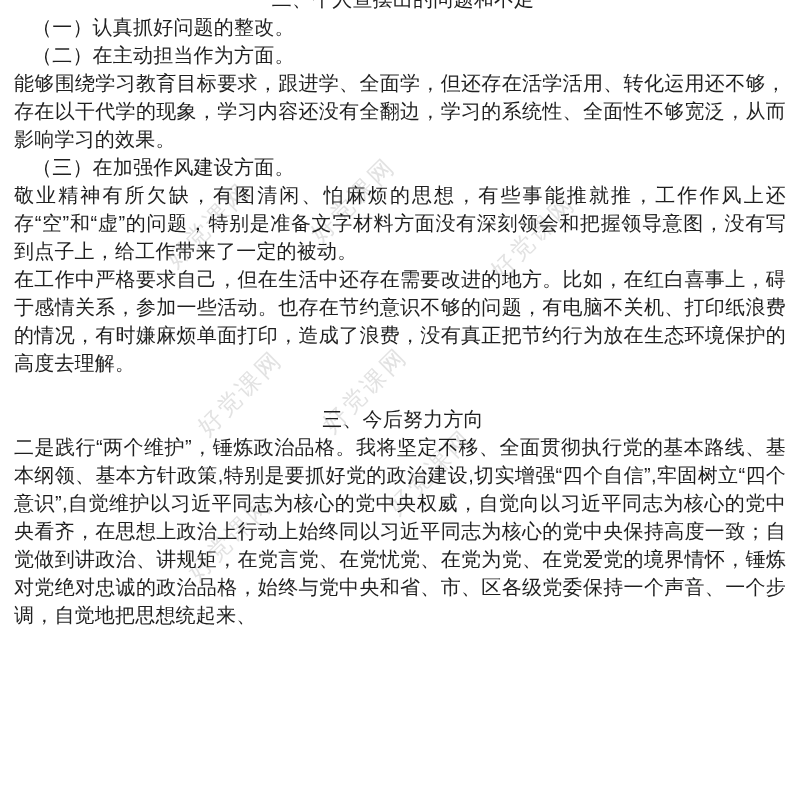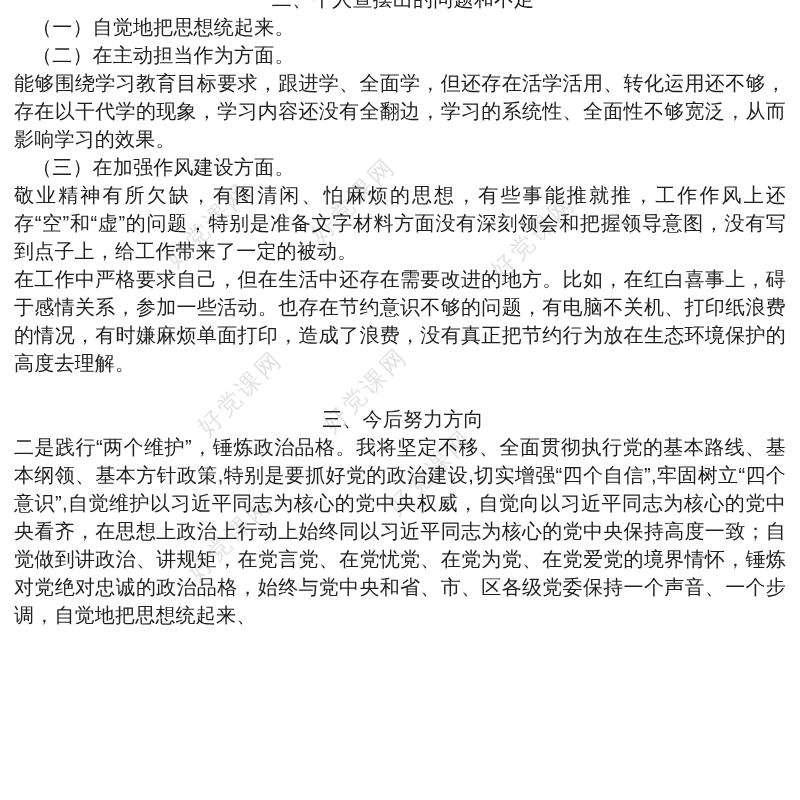--- a/index.html
+++ b/index.html
@@ -66,21 +66,21 @@
       <span class="watermark" style="left: 208px; top: 225px;">好党课网</span>
       <span class="watermark" style="left: 353px; top: 200px;">好党课网</span>
       <span class="watermark" style="left: 533px; top: 237px;">好党课网</span>
       <span class="watermark" style="left: 240px; top: 393px;">好党课网</span>
       <span class="watermark" style="left: 365px; top: 390px;">好党课网</span>
       <span class="watermark" style="left: 430px; top: 472px;">好党课网</span>
       <span class="watermark" style="left: 230px; top: 538px;">好党课网</span>
     </div>
   <div class="doc-content">
       <p class="block h1">二、个人查摆出的问题和不足</p>
-      <p class="block h2">（一）自觉地把思想统起来。</p>
+      <p class="block h2">（一）认真抓好问题的整改。</p>
       <p class="block h2">（二）在主动担当作为方面。</p>
       <p class="block p">能够围绕学习教育目标要求，跟进学、全面学，但还存在活学活用、转化运用还不够，存在以干代学的现象，学习内容还没有全翻边，学习的系统性、全面性不够宽泛，从而影响学习的效果。</p>
       <p class="block h2">（三）在加强作风建设方面。</p>
       <p class="block p">敬业精神有所欠缺，有图清闲、怕麻烦的思想，有些事能推就推，工作作风上还存“空”和“虚”的问题，特别是准备文字材料方面没有深刻领会和把握领导意图，没有写到点子上，给工作带来了一定的被动。</p>
       <p class="block p">在工作中严格要求自己，但在生活中还存在需要改进的地方。比如，在红白喜事上，碍于感情关系，参加一些活动。也存在节约意识不够的问题，有电脑不关机、打印纸浪费的情况，有时嫌麻烦单面打印，造成了浪费，没有真正把节约行为放在生态环境保护的高度去理解。</p>
       <p class="block spacer"></p>
       <p class="block h1">三、今后努力方向</p>
       <p class="block p">二是践行“两个维护”，锤炼政治品格。我将坚定不移、全面贯彻执行党的基本路线、基本纲领、基本方针政策,特别是要抓好党的政治建设,切实增强“四个自信”,牢固树立“四个意识”,自觉维护以习近平同志为核心的党中央权威，自觉向以习近平同志为核心的党中央看齐，在思想上政治上行动上始终同以习近平同志为核心的党中央保持高度一致；自觉做到讲政治、讲规矩，在党言党、在党忧党、在党为党、在党爱党的境界情怀，锤炼对党绝对忠诚的政治品格，始终与党中央和省、市、区各级党委保持一个声音、一个步调，自觉地把思想统起来、</p>
     </div>
 </div>

